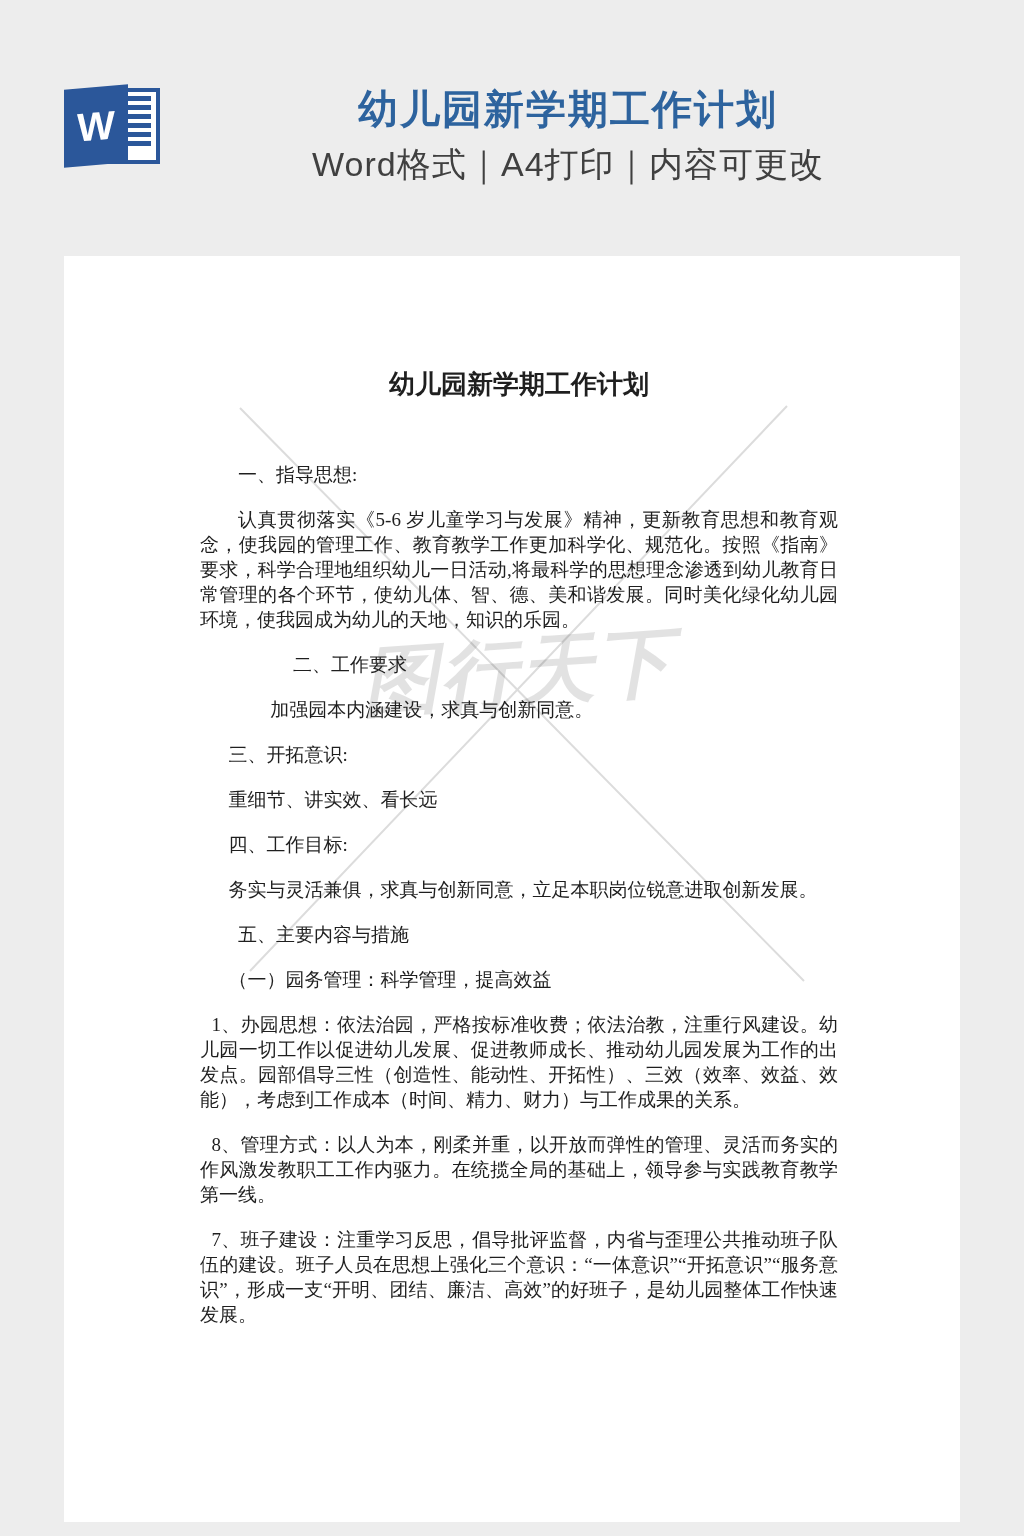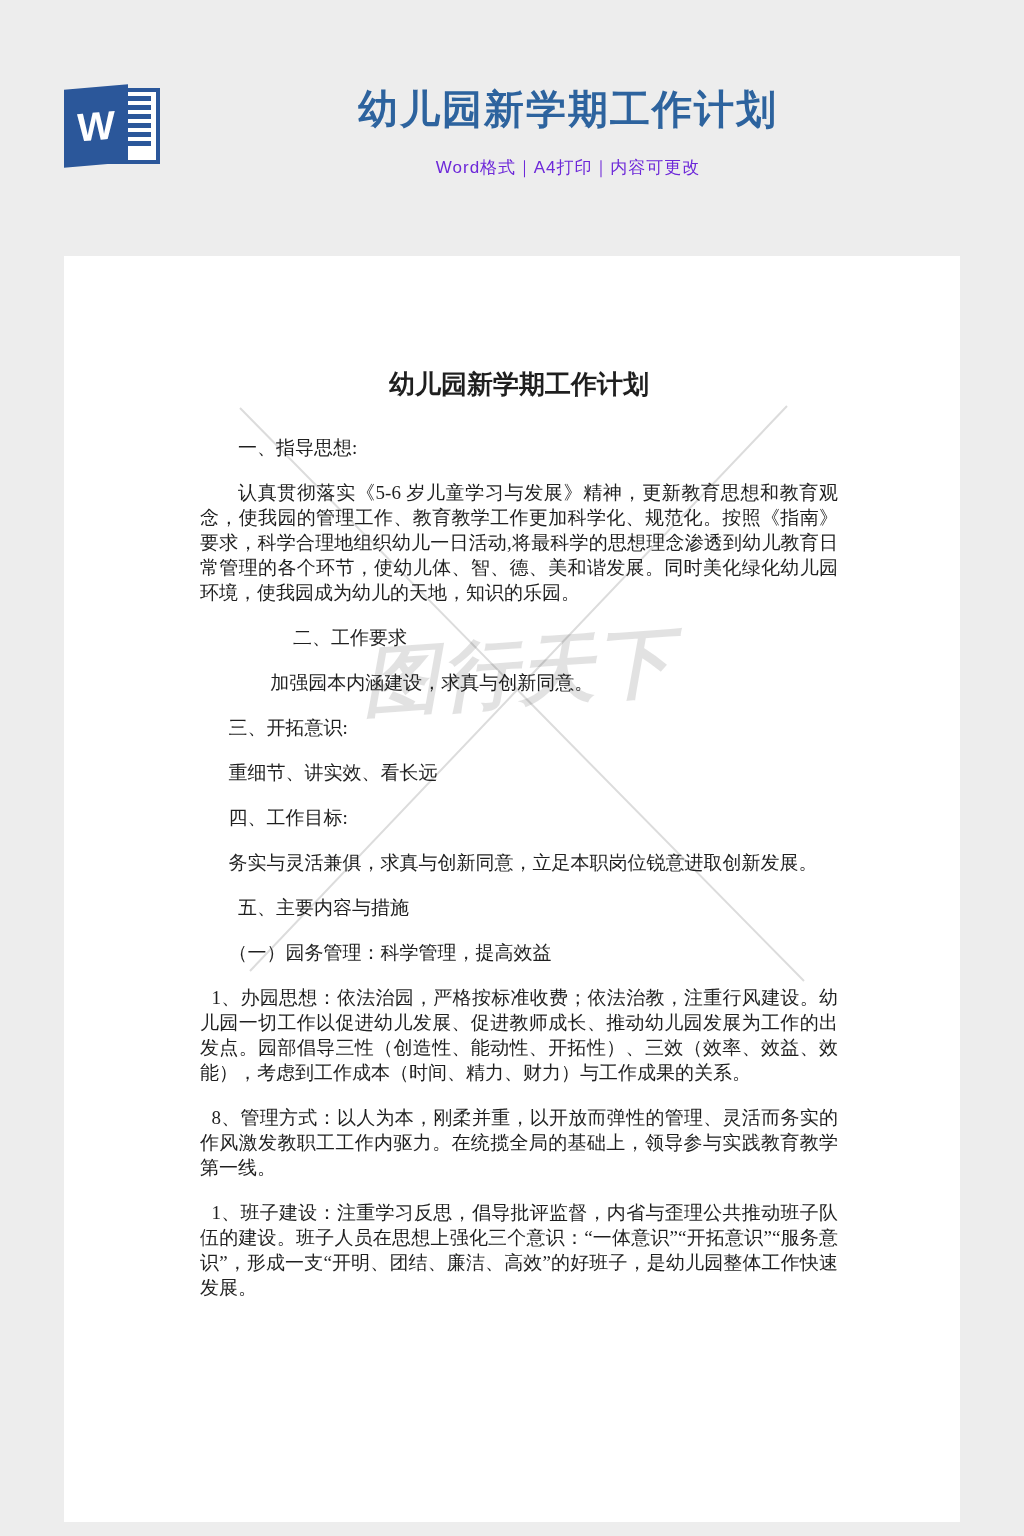--- a/index.html
+++ b/index.html
@@ -19,21 +19,21 @@
   .icon-doc .bar{height:5px;background:#2b579a;margin:4px 5px 0 5px}
   .icon-slab{
     position:absolute;left:0;top:7px;width:64px;height:78px;
     background:#2b579a;transform:skewY(-5deg);
     color:#fff;font-weight:bold;font-size:40px;line-height:78px;text-align:center;
   }
   .header-text{text-align:center;padding-top:86px;padding-left:112px}
   .hdr-title{
     font-size:40px;font-weight:bold;color:#2d639e;letter-spacing:2px;line-height:46px;
   }
-  .hdr-sub{font-size:17px;color:#6d28d9;margin-top:24px;letter-spacing:1px}
+  .hdr-sub{font-size:34px;color:#404040;margin-top:10px;letter-spacing:1px}
 
   
   .page{
     position:absolute;left:64px;top:256px;width:896px;height:1266px;
     background:#ffffff;
   }
   .wm-lines{position:absolute;left:0;top:0;z-index:0}
   .wm-logo{
     position:absolute;left:298px;top:366px;z-index:0;
     font-family:"DejaVu Serif","Liberation Serif",serif;
@@ -43,21 +43,21 @@
   .content{
     position:relative;z-index:1;
     padding:112px 122px 0 136px;
     font-family:"Liberation Serif","DejaVu Serif",serif;
     font-size:19px;line-height:25px;color:#1f1f1f;
   }
   .doc-title{
     text-align:center;font-size:26px;font-weight:bold;line-height:34px;margin:0;
   }
   p.block{margin:20px 0 0 0}
-  p.first{margin-top:33px}
+  p.first{margin-top:60px}
   .jus{text-align:justify;text-align-last:left}
   .ind05{text-indent:0.6em}
   .ind15{text-indent:1.5em}
   .ind2{text-indent:2em}
   .ind37{text-indent:3.7em}
   .ind5{text-indent:4.9em}
 </style>
 </head>
 <body>
 
@@ -96,15 +96,15 @@
     <p class="block ind5">二、工作要求</p>
     <p class="block ind37">加强园本内涵建设，求真与创新同意。</p>
     <p class="block ind15">三、开拓意识:</p>
     <p class="block ind15">重细节、讲实效、看长远</p>
     <p class="block ind15">四、工作目标:</p>
     <p class="block ind15">务实与灵活兼俱，求真与创新同意，立足本职岗位锐意进取创新发展。</p>
     <p class="block ind2">五、主要内容与措施</p>
     <p class="block ind15">（一）园务管理：科学管理，提高效益</p>
     <p class="block jus ind05">1、办园思想：依法治园，严格按标准收费；依法治教，注重行风建设。幼儿园一切工作以促进幼儿发展、促进教师成长、推动幼儿园发展为工作的出发点。园部倡导三性（创造性、能动性、开拓性）、三效（效率、效益、效能），考虑到工作成本（时间、精力、财力）与工作成果的关系。</p>
     <p class="block jus ind05">8、管理方式：以人为本，刚柔并重，以开放而弹性的管理、灵活而务实的作风激发教职工工作内驱力。在统揽全局的基础上，领导参与实践教育教学第一线。</p>
-    <p class="block jus ind05">1、班子建设：注重学习反思，倡导批评监督，内省与歪理公共推动班子队伍的建设。班子人员在思想上强化三个意识：“一体意识”“开拓意识”“服务意识”，形成一支“开明、团结、廉洁、高效”的好班子，是幼儿园整体工作快速发展。</p>
+    <p class="block jus ind05">7、班子建设：注重学习反思，倡导批评监督，内省与歪理公共推动班子队伍的建设。班子人员在思想上强化三个意识：“一体意识”“开拓意识”“服务意识”，形成一支“开明、团结、廉洁、高效”的好班子，是幼儿园整体工作快速发展。</p>
   </div>
 </div>
 
 </body></html>

